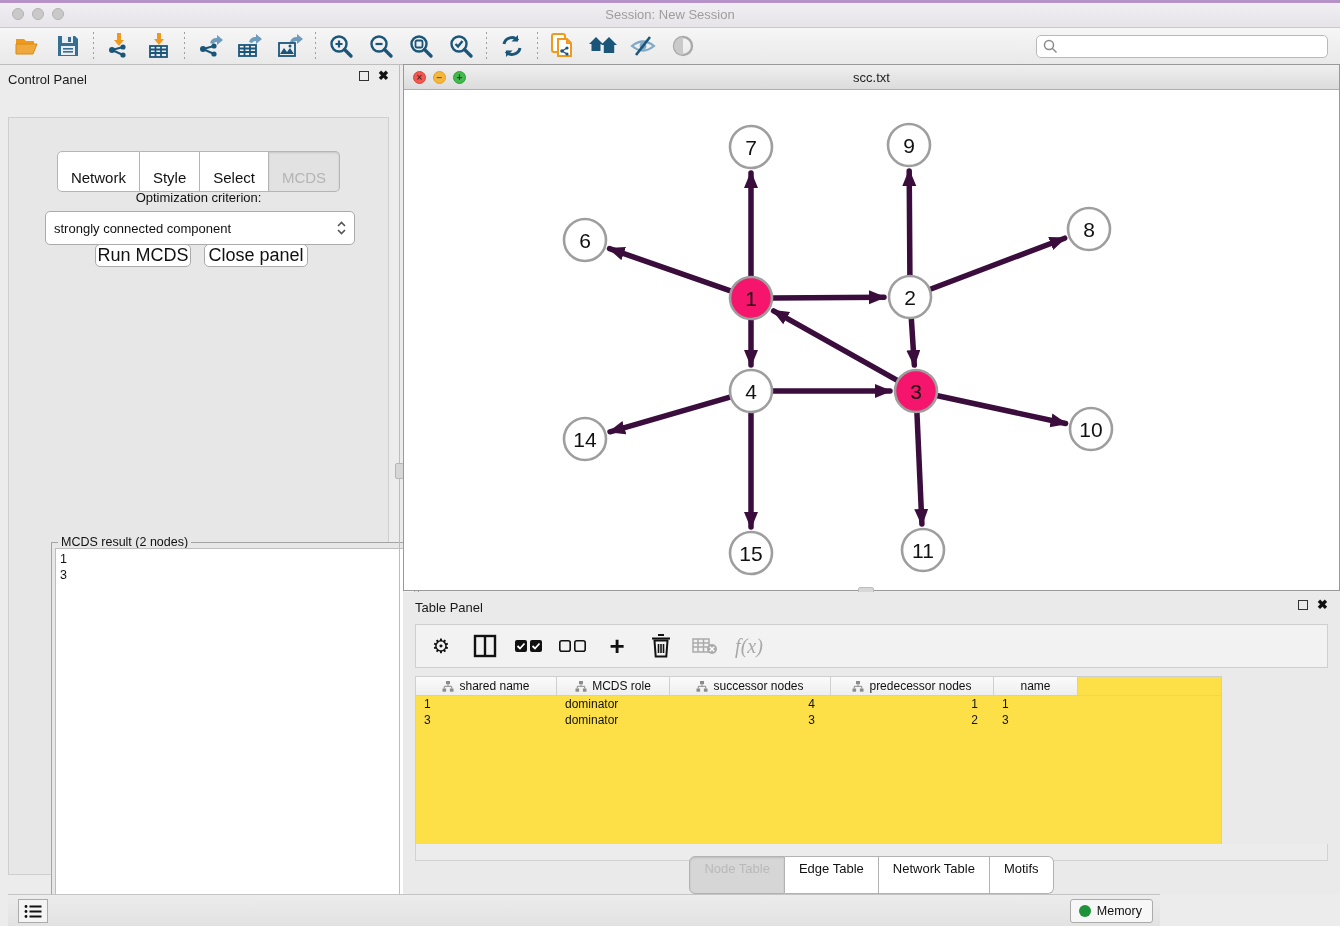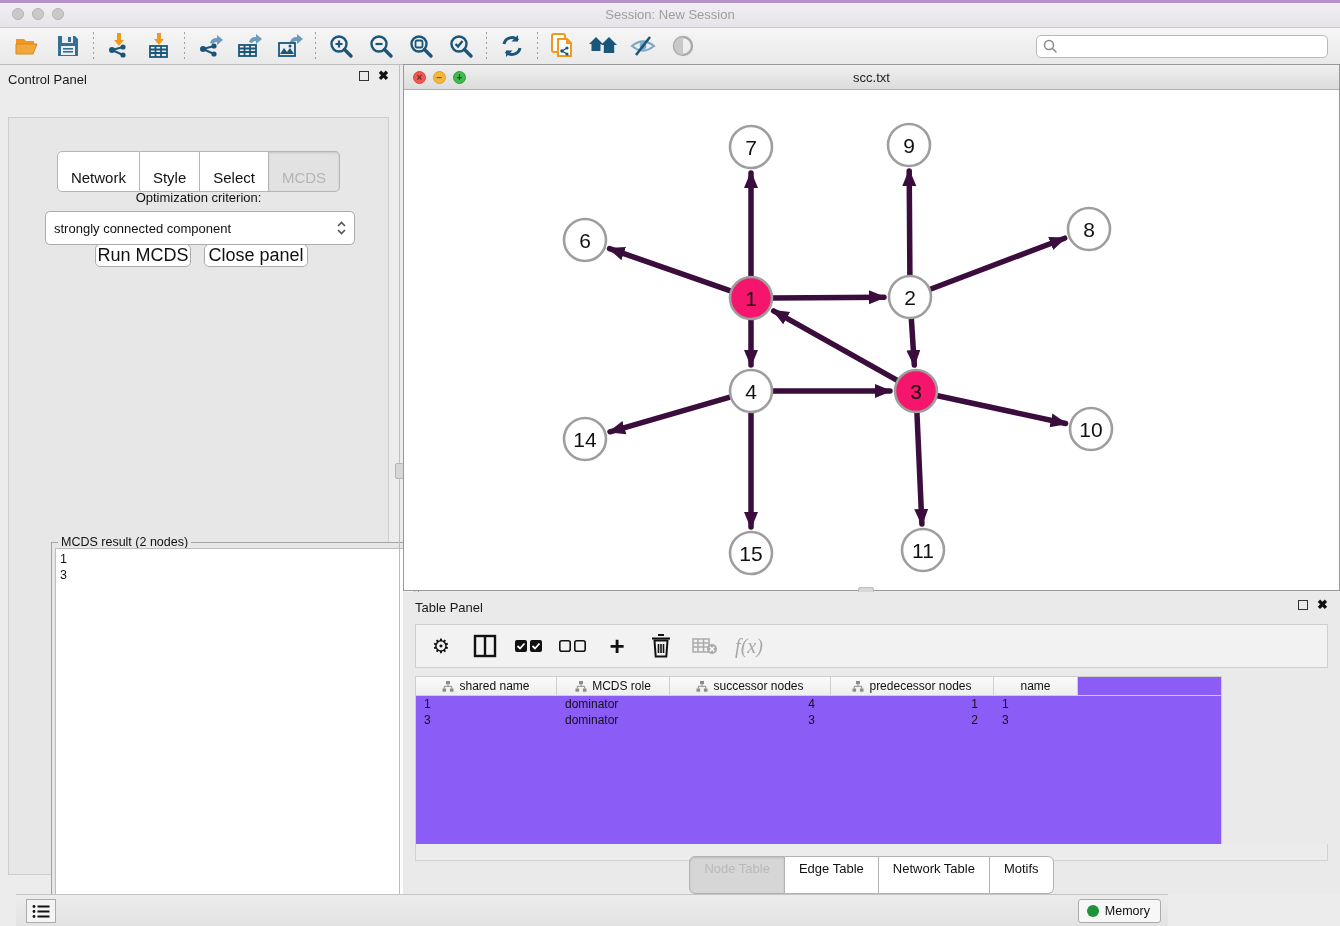--- a/index.html
+++ b/index.html
@@ -76,38 +76,38 @@
 
   
   #table-panel { position:absolute; left:403px; top:592px; width:937px; height:302px; background:#eaeaea; }
   #tp-header { position:absolute; left:12px; top:8px; font-size:13px; color:#1a1a1a; }
   #tp-toolbar { position:absolute; left:12px; top:32px; width:913px; height:44px;
     background:#f2f2f2; border:1px solid #cfcfcf; display:flex; align-items:center; padding:0 10px; gap:14px; }
   .tpt-btn { width:30px; height:30px; display:flex; align-items:center; justify-content:center; }
   .gear-glyph { font-size:20px; color:#111; }
   .plus-glyph { font-size:26px; font-weight:bold; color:#111; line-height:22px; }
   .fx-glyph { font-family:"Liberation Serif",serif; font-style:italic; font-size:20px; color:#a9a9a9; }
-  #tp-table { position:absolute; left:12px; top:84px; width:807px; height:177px; background:#8b5cf6;
+  #tp-table { position:absolute; left:12px; top:84px; width:807px; height:177px; background:#fde047;
     border:1px solid #cfcfcf; overflow:hidden; }
   #tp-thead { display:flex; height:19px; border-bottom:1px solid #cfcfcf; }
   .th { background:linear-gradient(#fbfbfb,#eeeeee); border-right:1px solid #cfcfcf; font-size:12px;
     color:#111; display:flex; align-items:center; justify-content:center; gap:5px; overflow:hidden; }
   .tr { display:flex; height:16px; }
   .td { font-size:12px; color:#111; line-height:16px; overflow:hidden; white-space:nowrap; }
   #tp-scrollstrip { position:absolute; left:12px; top:252px; width:913px; height:17px;
     background:#ececec; border:1px solid #d2d2d2; border-top:none; }
   #tp-tabs { position:absolute; left:0; top:264px; width:100%; display:flex; justify-content:center; }
   .tp-tab { font-size:13px; padding:4px 14px 17px; background:#fff; border:1px solid #b2b2b2;
     border-left-width:0; color:#111; }
   .tp-tab:first-child { border-left-width:1px; border-top-left-radius:6px; border-bottom-left-radius:6px; }
   .tp-tab:last-child { border-top-right-radius:6px; border-bottom-right-radius:6px; }
   .tp-tab.active { background:#d6d6d6; color:#b9b9b9; box-shadow:inset 0 1px 2px rgba(0,0,0,.12); }
 
   
-  #status-bar { position:absolute; left:16px; top:894px; width:1152px; height:32px;
+  #status-bar { position:absolute; left:8px; top:894px; width:1152px; height:32px;
     background:linear-gradient(#ececec,#e2e2e2); border-top:1px solid #c4c4c4;padding-left:8px; }
   #list-btn { position:absolute; left:10px; top:4px; width:30px; height:24px; background:#f4f4f4;
     border:1px solid #ababab; display:flex; align-items:center; justify-content:center; }
   #memory-btn { position:absolute; right:7px; top:4px; height:24px; padding:0 10px 0 8px; background:#f7f7f7;
     border:1px solid #ababab; border-radius:3px; display:flex; align-items:center; gap:6px; font-size:12.5px; color:#111; }
   #memory-dot { width:12px; height:12px; border-radius:50%; background:#1f9339; }
 </style>
 </head>
 <body>
 

